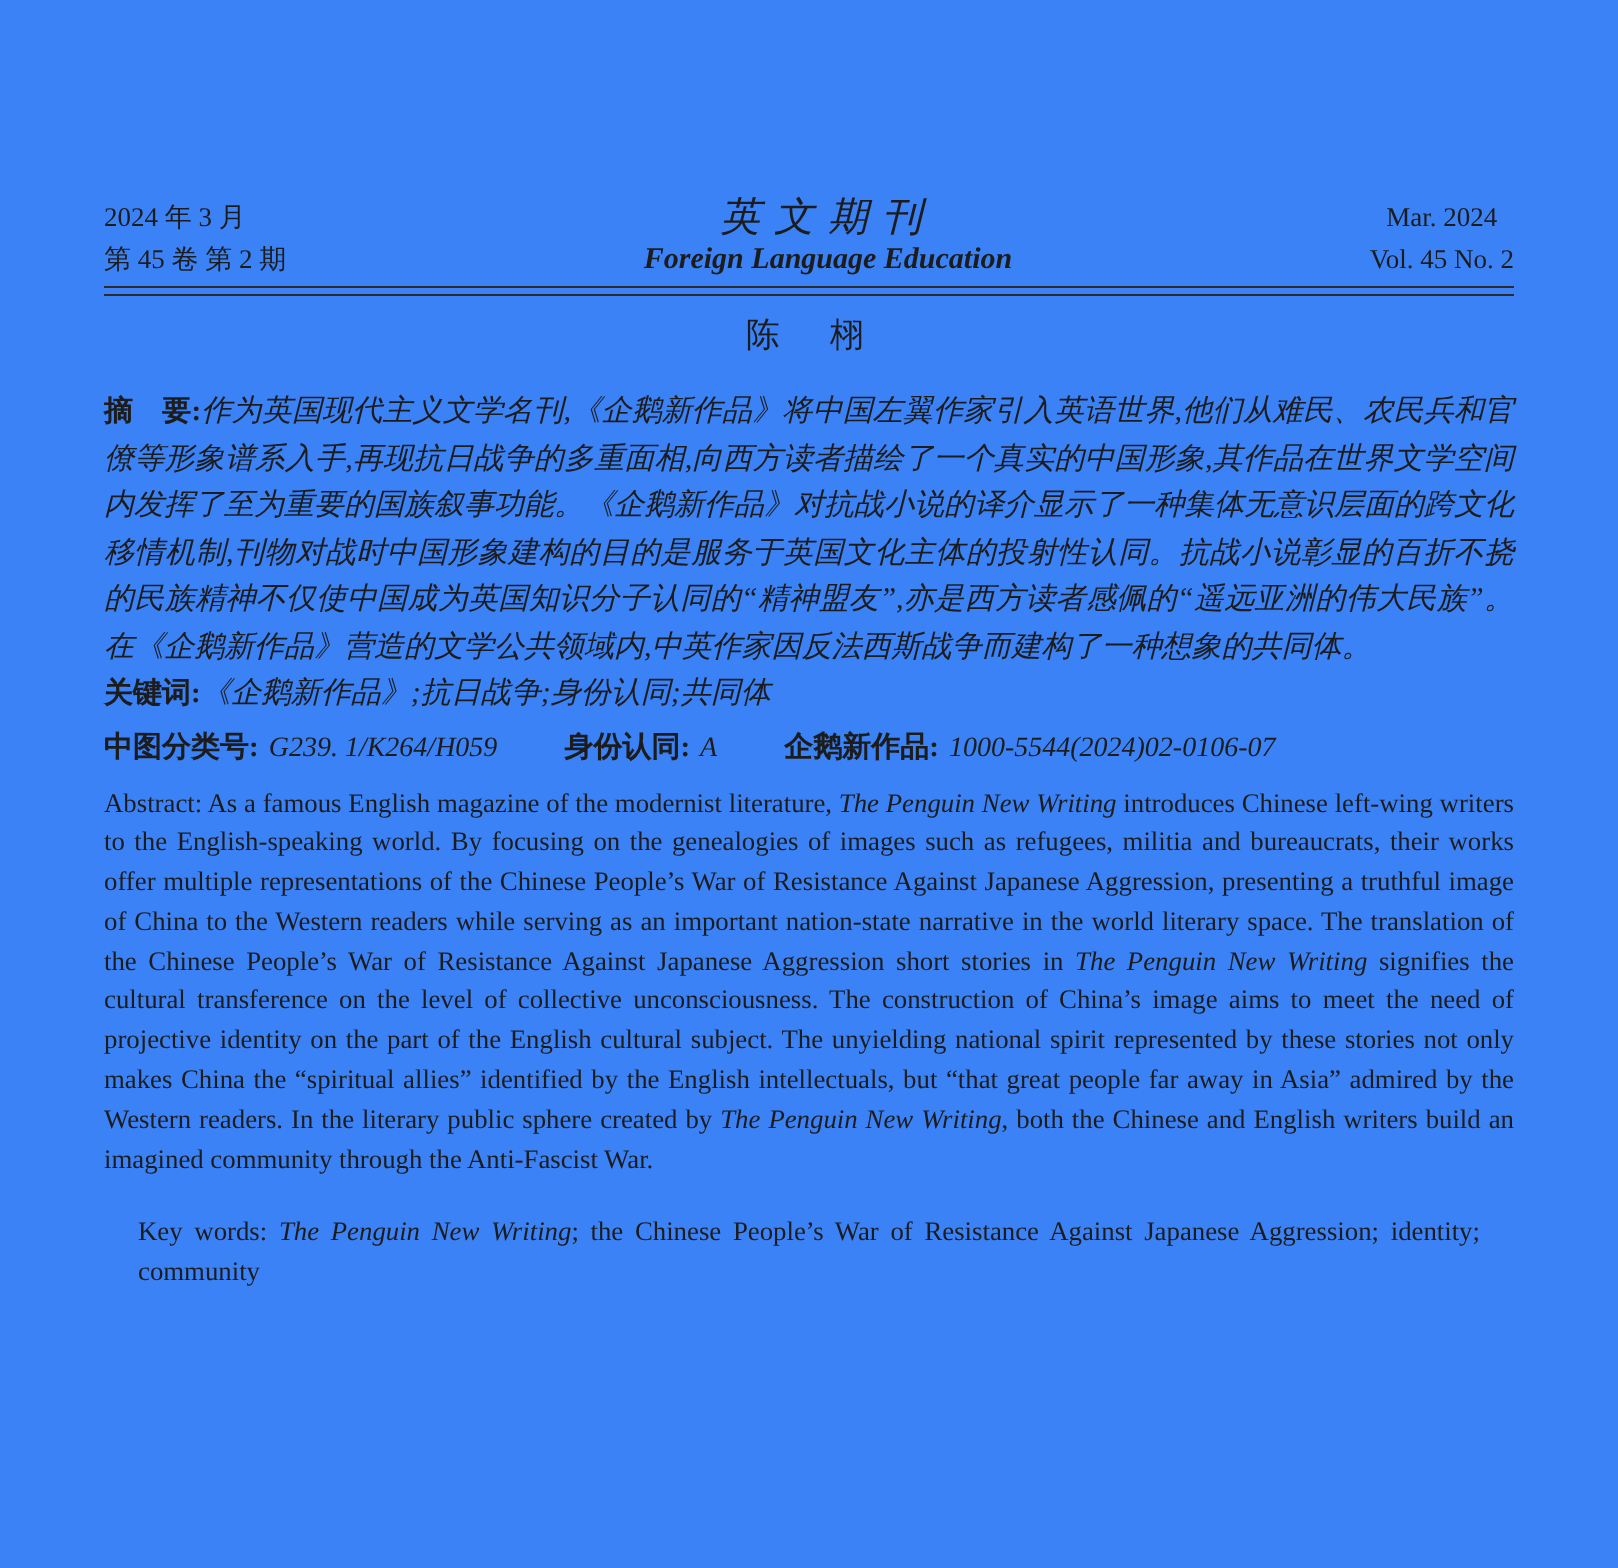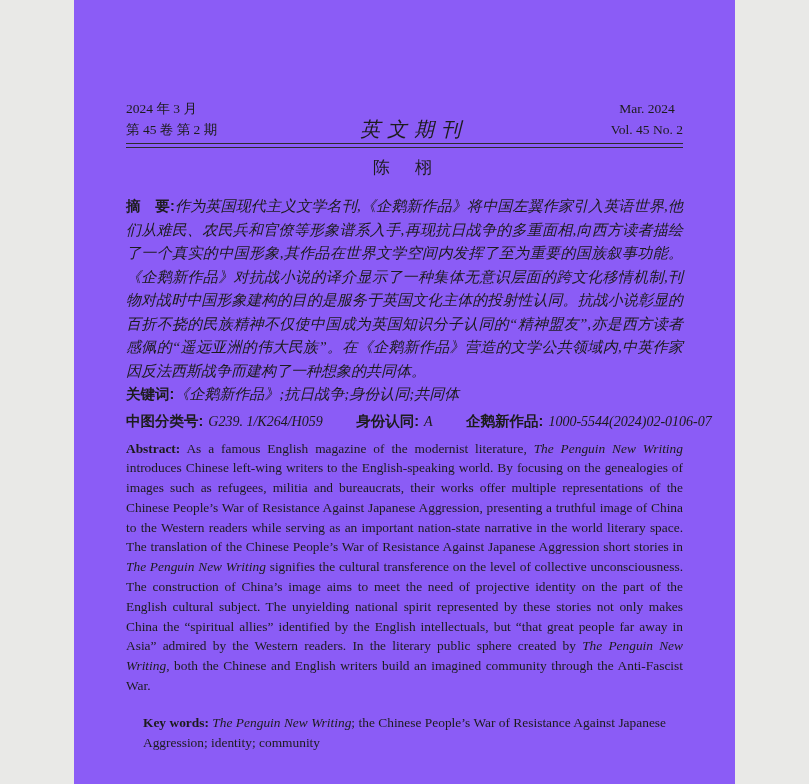--- a/index.html
+++ b/index.html
@@ -1,61 +1,62 @@
 <!DOCTYPE html>
 <html lang="zh"><head>
 <meta charset="utf-8">
 <style>
   html,body{margin:0;padding:0;background:#e9e9e7;}
   .sheet{
-    width:661px;height:784px;margin:0 auto;box-sizing:border-box;
-    background:#8b5cf6;color:#1c1c1c;overflow:hidden;
+    width:809px;height:784px;margin:0 auto;box-sizing:border-box;
+    background:#3b82f6;color:#1c1c1c;overflow:hidden;
     font-family:"Liberation Serif","DejaVu Serif",serif;
     padding:98px 52px 0 52px;position:relative;
   }
   
   .header{display:flex;justify-content:space-between;align-items:flex-end;}
   .h-left,.h-right{font-size:13.5px;line-height:21px;white-space:nowrap;}
   .h-right{text-align:center;}
   .h-center{text-align:center;flex:1;padding:0 10px;}
   .journal-cn{font-size:20px;font-style:italic;letter-spacing:7px;line-height:22px;}
   .journal-en{font-size:15px;font-weight:bold;font-style:italic;line-height:20px;}
   .rule{margin-top:3px;height:3px;border-top:1.4px solid #2b2b2b;border-bottom:1px solid #2b2b2b;}
   
   .title{margin-top:54px;text-align:center;
     font-family:"Liberation Sans","DejaVu Sans",sans-serif;
     font-weight:bold;font-size:26px;line-height:40px;letter-spacing:1px;}
   .author{margin-top:8px;text-align:center;font-size:17px;letter-spacing:4px;line-height:24px;}
   
   .abs-cn{margin:15px 0 0 0;font-size:15px;line-height:23.5px;text-align:justify;}
   .kai{font-style:italic;}
-  .cnb{font-style:normal;font-weight:bold;font-family:Liberation Sans, sans-serif;font-size:14.5px;}
+  .cnb{font-style:normal;font-weight:bold;font-family:Liberation Serif, serif;font-size:14.5px;}
   .kw-cn{margin:0;font-size:15px;line-height:23.5px;text-align:justify;}
   
   .meta{margin:2px 0 0 0;font-size:14px;line-height:24px;white-space:nowrap;}
   .mgroup{margin-right:30px;}
   .mgroup .val{margin-left:5px;font-style:italic;}
   
   .abs-en{margin:5px 0 0 0;font-size:13.4px;line-height:19.8px;text-align:justify;}
-  .abs-en b,.kw-en b{font-weight:bold;}
+  .abs-en b,.kw-en b{font-weight:normal;}
   .kw-en{margin:17px;font-size:13.4px;line-height:19.8px;text-align:justify;}
   i{font-style:italic;}
 </style>
 </head>
 <body>
 
 <div class="sheet">
 
   <div class="header">
     <div class="h-left">
       <div>2024 年 3 月</div>
       <div>第 45 卷 第 2 期</div>
     </div>
     <div class="h-center">
       <div class="journal-cn">英文期刊</div>
+      <div class="journal-en">Foreign Language Education</div>
     </div>
     <div class="h-right">
       <div>Mar.  2024</div>
       <div>Vol. 45 No. 2</div>
     </div>
   </div>
   <div class="rule"></div>
 
   <div class="author">陈　栩</div>
 

